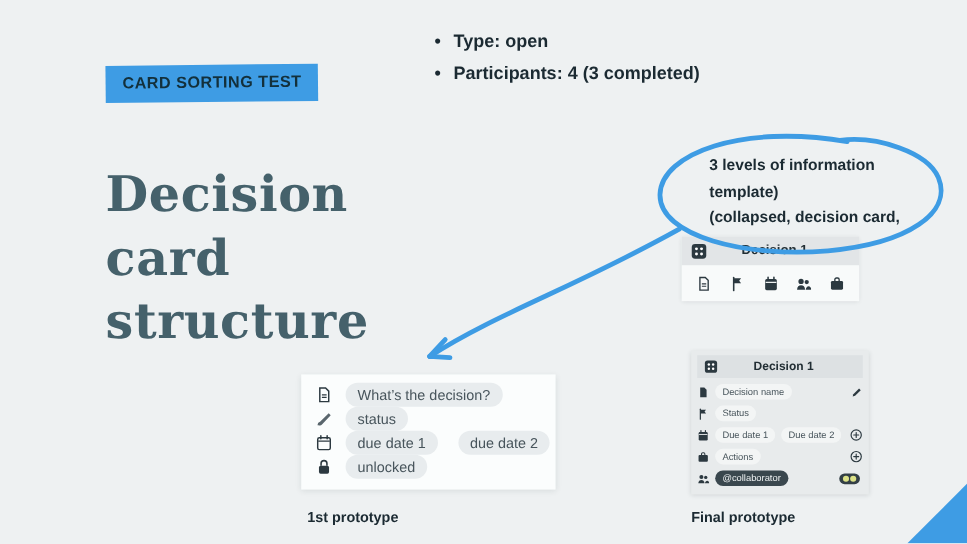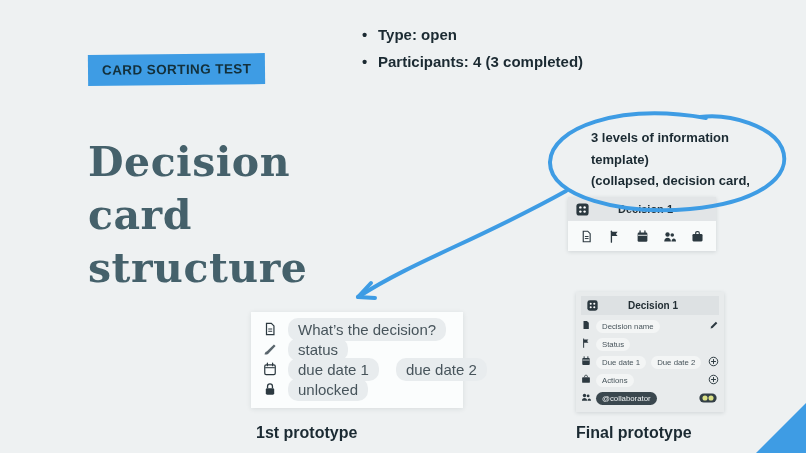--- a/index.html
+++ b/index.html
@@ -48,45 +48,45 @@
               margin-right:14px; color:#222e34; }
   .cc-icons { display:flex; justify-content:space-between; padding:9px 12px 0; }
   .cc-icons .ic { width:13px; height:13px; }
 
   
   .proto1 { position:absolute; left:251px; top:312px; width:212px; box-sizing:border-box;
             background:#fbfdfd; box-shadow:0 1px 5px rgba(30,45,52,.10);
             padding:9px 12px 7px; z-index:1; }
   .p1-row { display:flex; align-items:center; gap:11px; height:16px; margin-bottom:4px; }
   .p1-row .ic { width:14px; height:14px; flex:0 0 auto; }
-  .chip { background:#e8ecee; border-radius:10px; padding:3px 10px; font-size:15px;
+  .chip { background:#e8ecee; border-radius:10px; padding:3px 10px; font-size:12px;
           color:#47545b; white-space:nowrap; }
   .p1-row .chip + .chip { margin-left:6px; }
 
   
   .proto2 { position:absolute; left:576px; top:292px; width:148px; box-sizing:border-box;
             background:#e8ebec; box-shadow:0 1px 4px rgba(30,45,52,.14);
             padding:4px 5px 7px; z-index:1; }
   .p2-header { display:flex; align-items:center; gap:6px; background:#dde1e3;
                height:19px; padding:0 6px; }
   .p2-header .ic { width:11px; height:11px; }
   .p2-title { flex:1; text-align:center; font-size:10px; font-weight:bold;
               margin-right:11px; color:#222e34; }
-  .p2-row { display:flex; gap:5px; margin-top:5px; height:13px; }
+  .p2-row { display:flex; align-items:center; gap:5px; margin-top:5px; height:13px; }
   .p2-row .lead { width:10px; height:10px; flex:0 0 auto; }
   .chip2 { background:#f3f5f5; border-radius:8px; padding:2px 6px; font-size:7.8px;
            color:#47545b; white-space:nowrap; }
   .chip2.dark { background:#3a474e; color:#eef1f2; }
   .trail { margin-left:auto; }
   .trail.pencil { width:10px; height:10px; }
   .trail.plus { width:11px; height:11px; }
   .trail.avatars { width:22px; height:12px; }
 
   
-  .caption { position:absolute; font-size:16px; font-weight:bold; color:#1b2a32; }
+  .caption { position:absolute; font-size:12px; font-weight:bold; color:#1b2a32; }
   .cap1 { left:256px; top:424px; }
   .cap2 { left:576px; top:424px; }
 
   
   .corner { position:absolute; right:0; bottom:0; width:0; height:0;
             border-left:50px solid transparent; border-bottom:50px solid #3e9ce4; }
 </style>
 </head>
 <body>
 

